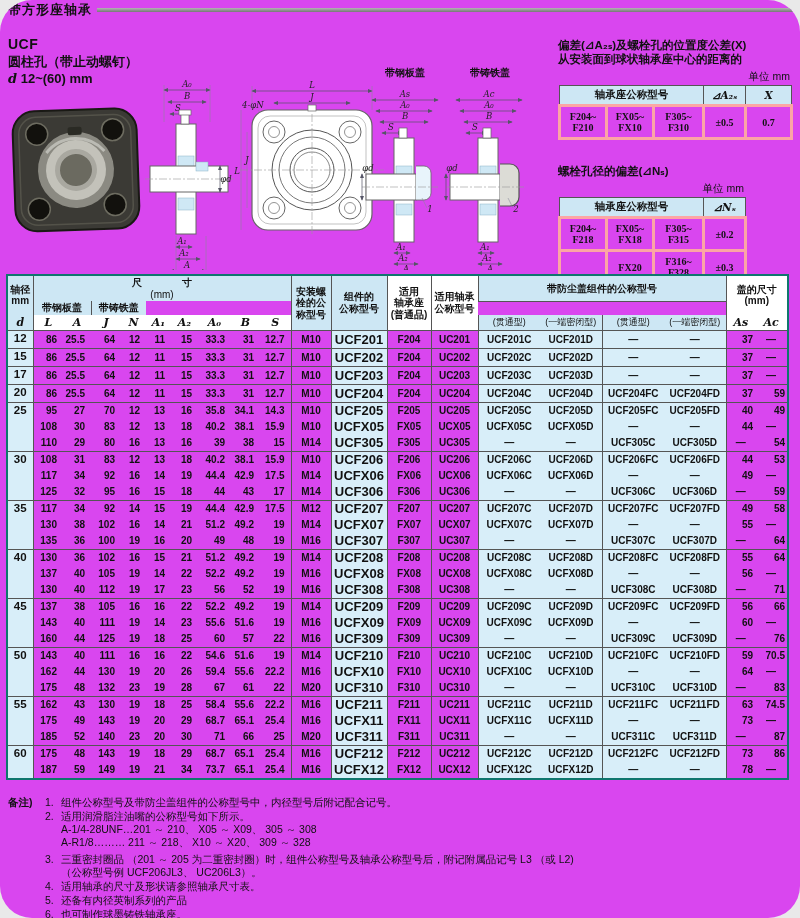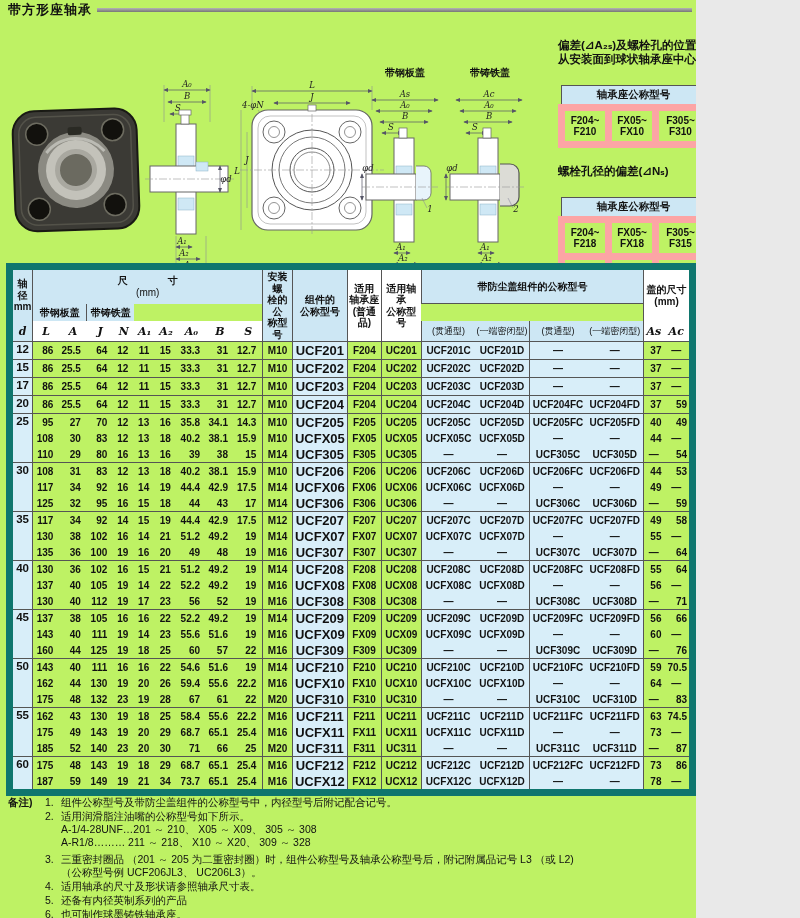--- a/index.html
+++ b/index.html
@@ -1,17 +1,17 @@
 <!DOCTYPE html>
 <html><head>
 <meta charset="utf-8">
 <style>
   html,body{margin:0;padding:0;background:#e9e9e9;}
-  #page{position:relative;width:696px;height:918px;background:#bef264;overflow:hidden;
-        font-family:"Liberation Sans","DejaVu Sans",sans-serif;color:#111;}
+  #page{position:relative;width:800px;height:918px;background:#d946ef;overflow:hidden;
+        font-family:"Liberation Sans","DejaVu Sans",sans-serif;color:#111;border-radius:32px;}
   .it{font-style:italic;font-family:"DejaVu Serif","Liberation Serif",serif;}
 
   
   .sec-title{position:absolute;left:8px;top:1px;font-size:13px;font-weight:bold;letter-spacing:1px;}
   .sec-rule{position:absolute;left:97px;right:4px;top:8px;height:4px;
             background:linear-gradient(#b4b4b4,#777);}
 
   
   .prod{position:absolute;left:8px;top:36px;font-weight:bold;line-height:17px;font-size:13px;}
   .prod .series{font-size:14px;letter-spacing:.5px;}
@@ -19,28 +19,28 @@
   
   .diagrams{position:absolute;left:4px;top:64px;}
 
   
   .tolbox1{position:absolute;left:558px;top:38px;width:236px;}
   .tolbox2{position:absolute;left:558px;top:164px;width:236px;}
   .tol-title{font-size:11.5px;font-weight:bold;line-height:14px;}
   .tol-unit{text-align:right;font-size:10.5px;margin:4px 4px 1px 0;}
   table.tol{border-collapse:collapse;table-layout:fixed;}
   .tol th{background:#cde7f4;border:1px solid #555;font-size:10.5px;font-weight:bold;height:18px;padding:0;}
-  .tol td{border:7px solid #fca5a5;text-align:center;white-space:pre-line;line-height:11px;
-          padding:4px 0;font-size:10px;font-weight:600;}
+  .tol td{border:3px solid #fca5a5;text-align:center;white-space:pre-line;line-height:11px;
+          padding:4px 0;font-size:10px;font-weight:600;font-family:Liberation Serif, serif;}
   .tolbox2 table.tol{width:186px;}
   .tolbox1 table.tol{width:232px;}
 
   
-  .main-table{position:absolute;left:6px;top:263px;border-collapse:collapse;table-layout:fixed;
-              border:7px solid #0f766e;}
+  .main-table{position:absolute;left:6px;top:274px;border-collapse:collapse;table-layout:fixed;
+              border:2px solid #0f766e;}
   .main-table th{background:#cde7f4;font-size:10px;font-weight:bold;line-height:11.5px;
                  white-space:pre-line;padding:1px 0;}
   .main-table th.wh{background:#fff;}
   .main-table th.lett{font-style:italic;font-family:"DejaVu Serif","Liberation Serif",serif;
                       font-size:11px;font-weight:bold;background:#fff;line-height:13px;}
   .main-table th.lett.bl{background:#cde7f4;}
   .main-table th.typ{font-size:9px;font-weight:normal;line-height:13px;}
   .main-table th.hb{border-bottom:1px solid #555;}
   .main-table td{font-size:10px;font-weight:600;height:16px;padding:0 2px;white-space:nowrap;}
   .main-table .bL{border-left:1px solid #555;}
@@ -74,20 +74,25 @@
   svg text.cj{font:bold 10px "Liberation Sans","DejaVu Sans",sans-serif;fill:#111;text-anchor:middle;}
 </style>
 </head>
 <body>
 
 <div id="page">
 
   <div class="sec-title">带方形座轴承</div>
   <div class="sec-rule"></div>
 
+  <div class="prod">
+    <div class="series">UCF</div>
+    <div>圆柱孔（带止动螺钉）</div>
+    <div><span class="it">d</span>&nbsp;<span>12~(60) mm</span></div>
+  </div>
 
   <svg class="diagrams" width="544" height="206" viewBox="0 0 544 206">
     <defs>
       <marker id="ar" markerWidth="7" markerHeight="6" refX="6" refY="3" orient="auto-start-reverse">
         <path d="M0,0L7,3L0,6z" fill="#556"></path>
       </marker>
     </defs>
 
     <text class="cj" x="401" y="12">带钢板盖</text>
     <text class="cj" x="486" y="12">带铸铁盖</text>

